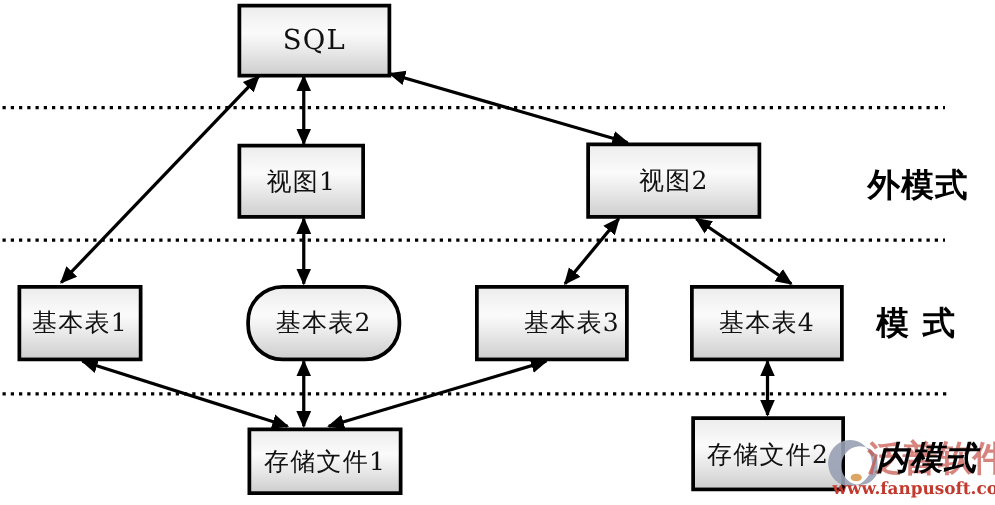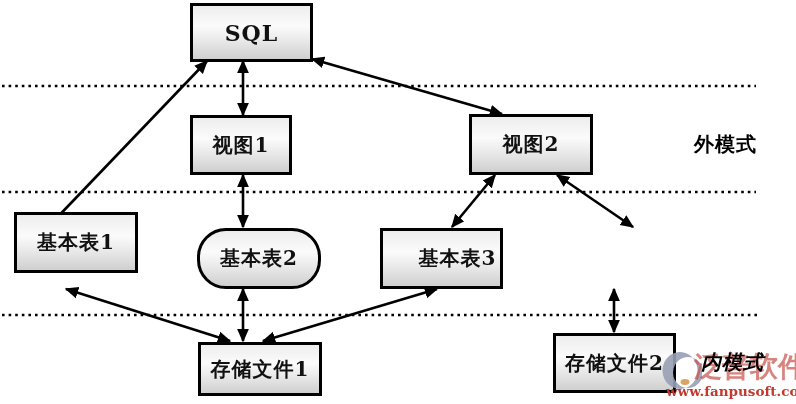--- a/index.html
+++ b/index.html
@@ -6,34 +6,34 @@
   .stage{
     position:relative;width:796px;height:404px;background:#ffffff;overflow:hidden;
     font-family:"DejaVu Serif","Liberation Serif",serif;
   }
   .wires{position:absolute;left:0;top:0;z-index:1;}
   .box{
     position:absolute;z-index:2;box-sizing:border-box;
     border:3px solid #000;
     background:linear-gradient(to bottom,#ededed 0%,#fbfbfb 38%,#e7e7e7 68%,#cfcfcf 100%);
     display:flex;align-items:center;justify-content:center;
-    font-weight:bold;font-size:20px;color:#111;
+    font-weight:normal;font-size:20px;color:#111;
     letter-spacing:1px;white-space:nowrap;
   }
   #box-sql{left:190px;top:3px;width:123px;height:59px;font-size:22px;letter-spacing:1px;}
   #box-view1{left:190px;top:115px;width:102px;height:60px;}
-  #box-view2{left:469px;top:114px;width:124px;height:61px;}
-  #box-table1{left:14px;top:212px;width:124px;height:61px;}
+  #box-view2{left:469px;top:114px;width:140px;height:61px;}
+  #box-table1{left:14px;top:228px;width:100px;height:61px;}
   #box-table2{left:197px;top:228px;width:124px;height:61px;border-radius:29px;}
   #box-table3{left:380px;top:228px;width:123px;height:61px;padding-left:32px;}
   #box-table4{left:552px;top:228px;width:123px;height:61px;}
   #box-file1{left:198px;top:342px;width:124px;height:54px;}
   #box-file2{left:553px;top:333px;width:123px;height:60px;}
   .layer-label{
-    position:absolute;z-index:6;font-weight:bold;font-size:20px;color:#000;
+    position:absolute;z-index:6;font-weight:bold;font-size:26px;color:#000;
     white-space:nowrap;letter-spacing:1px;
   }
   #label-external{left:694px;top:131px;}
   #label-schema{left:701px;top:241px;}
   #label-internal{left:701px;top:349px;font-style:italic;}
   .wm-logo{position:absolute;left:662px;top:350px;z-index:3;}
   .wm-brand{
     position:absolute;left:694px;top:348px;z-index:3;
     font-size:28px;font-weight:bold;color:rgba(201,84,76,0.72);
     white-space:nowrap;letter-spacing:0px;
@@ -74,24 +74,26 @@
       <line x1="614" y1="289" x2="614" y2="332"></line>
     </g>
   </svg>
 
   <div class="box" id="box-sql">SQL</div>
   <div class="box" id="box-view1">视图1</div>
   <div class="box" id="box-view2">视图2</div>
   <div class="box" id="box-table1">基本表1</div>
   <div class="box" id="box-table2">基本表2</div>
   <div class="box" id="box-table3">基本表3</div>
+  <div class="box" id="box-table4">基本表4</div>
   <div class="box" id="box-file1">存储文件1</div>
   <div class="box" id="box-file2">存储文件2</div>
 
   <div class="layer-label" id="label-external">外模式</div>
+  <div class="layer-label" id="label-schema">模 式</div>
   <div class="layer-label" id="label-internal">内模式</div>
 
   <svg class="wm-logo" width="40" height="44" viewBox="0 0 40 44">
     <path d="M18,2 a17.5,18.5 0 1,0 0.02,0 z M26,7 a15,15.5 0 1,0 0.02,0 z" fill="#97a0b4" fill-rule="evenodd" opacity="0.9"></path>
     <ellipse cx="23" cy="32" rx="4.5" ry="3" fill="#d9a05e" opacity="0.95"></ellipse>
   </svg>
   <div class="wm-brand">泛普软件</div>
   <div class="wm-url">www.fanpusoft.com</div>
 
 </div>

